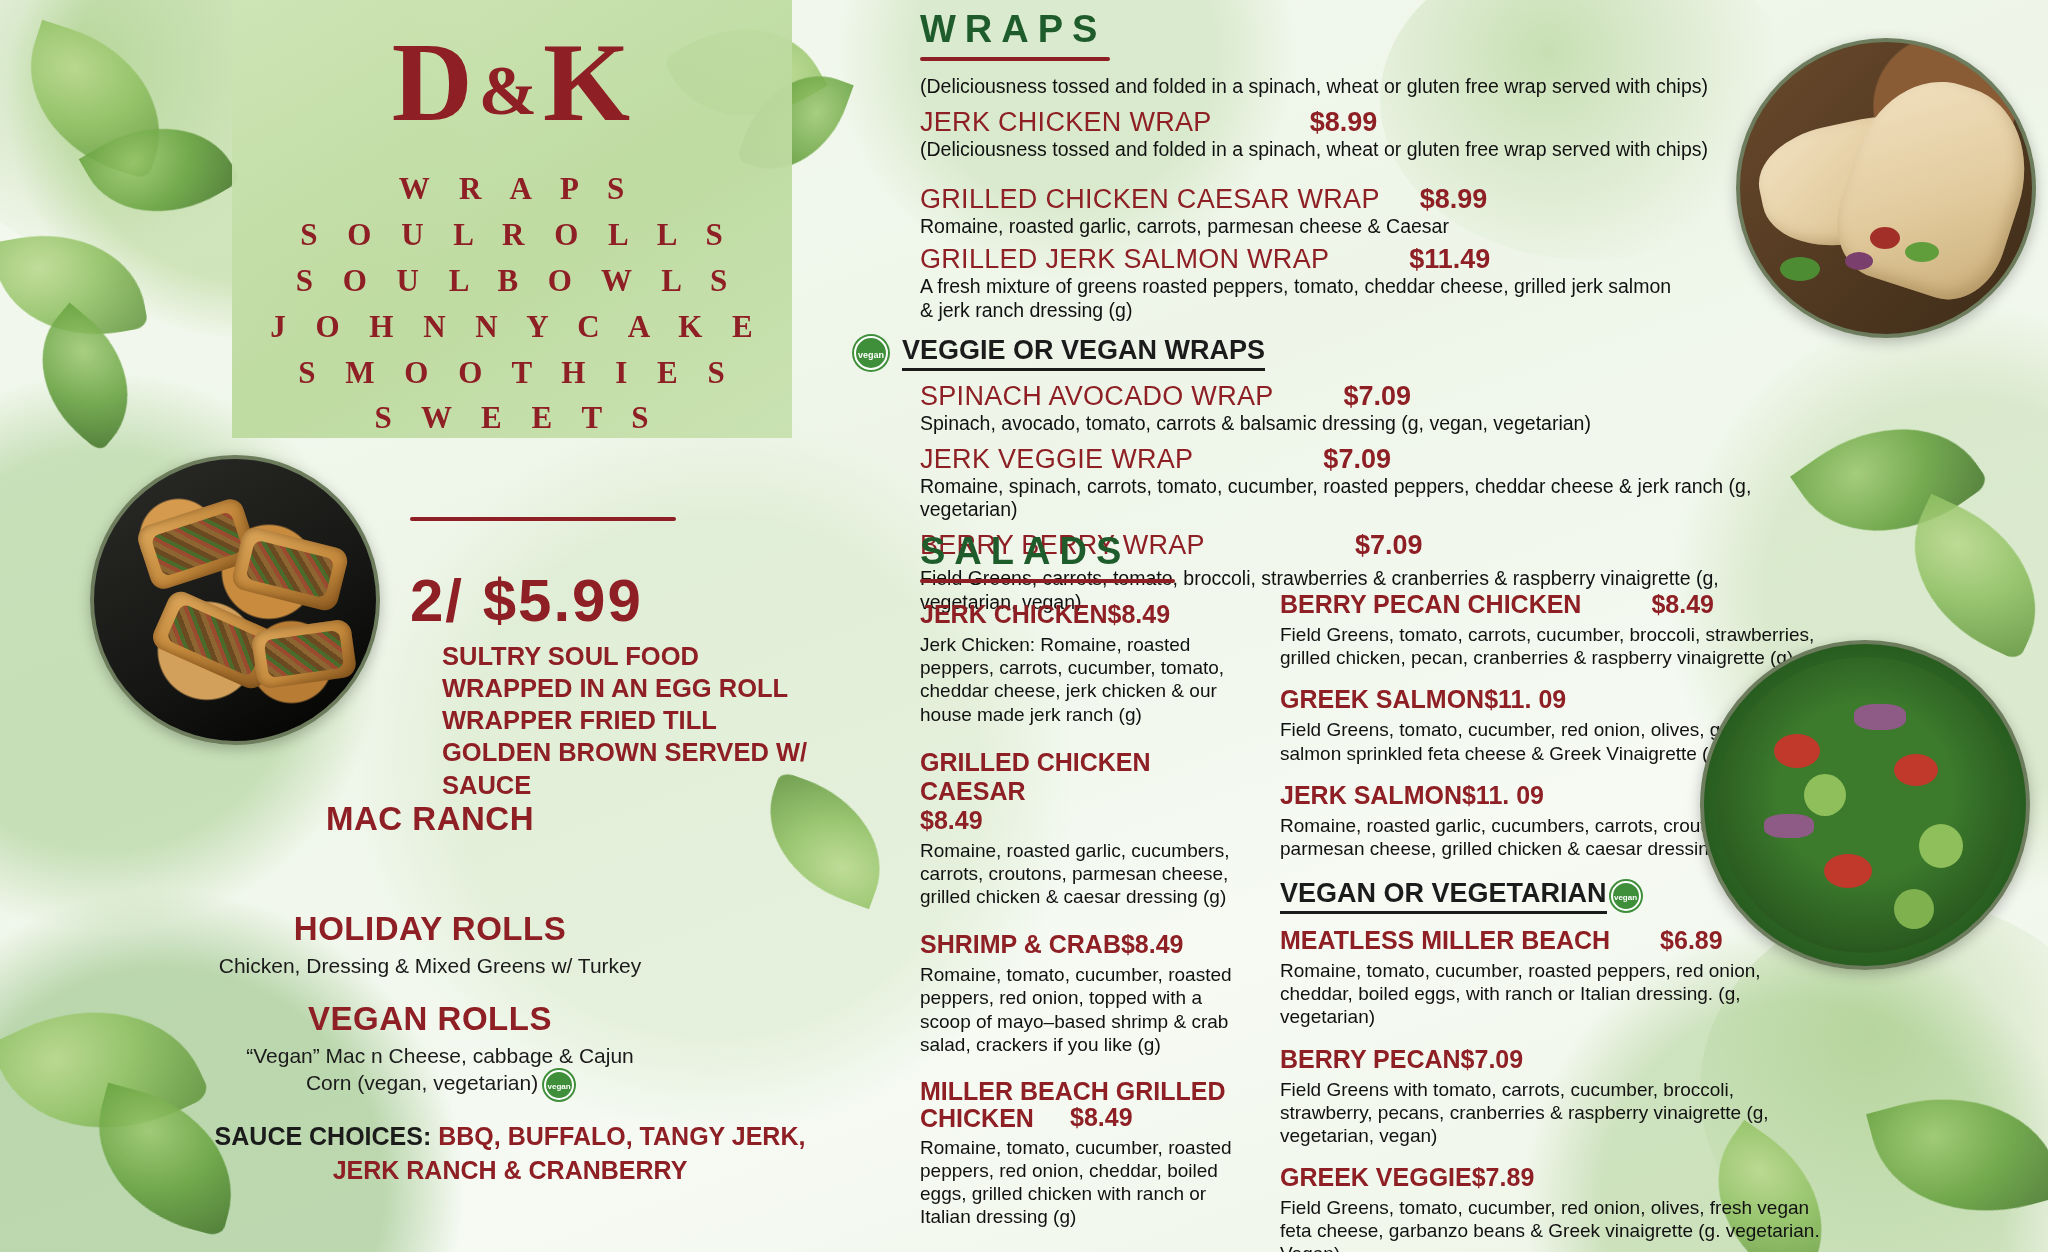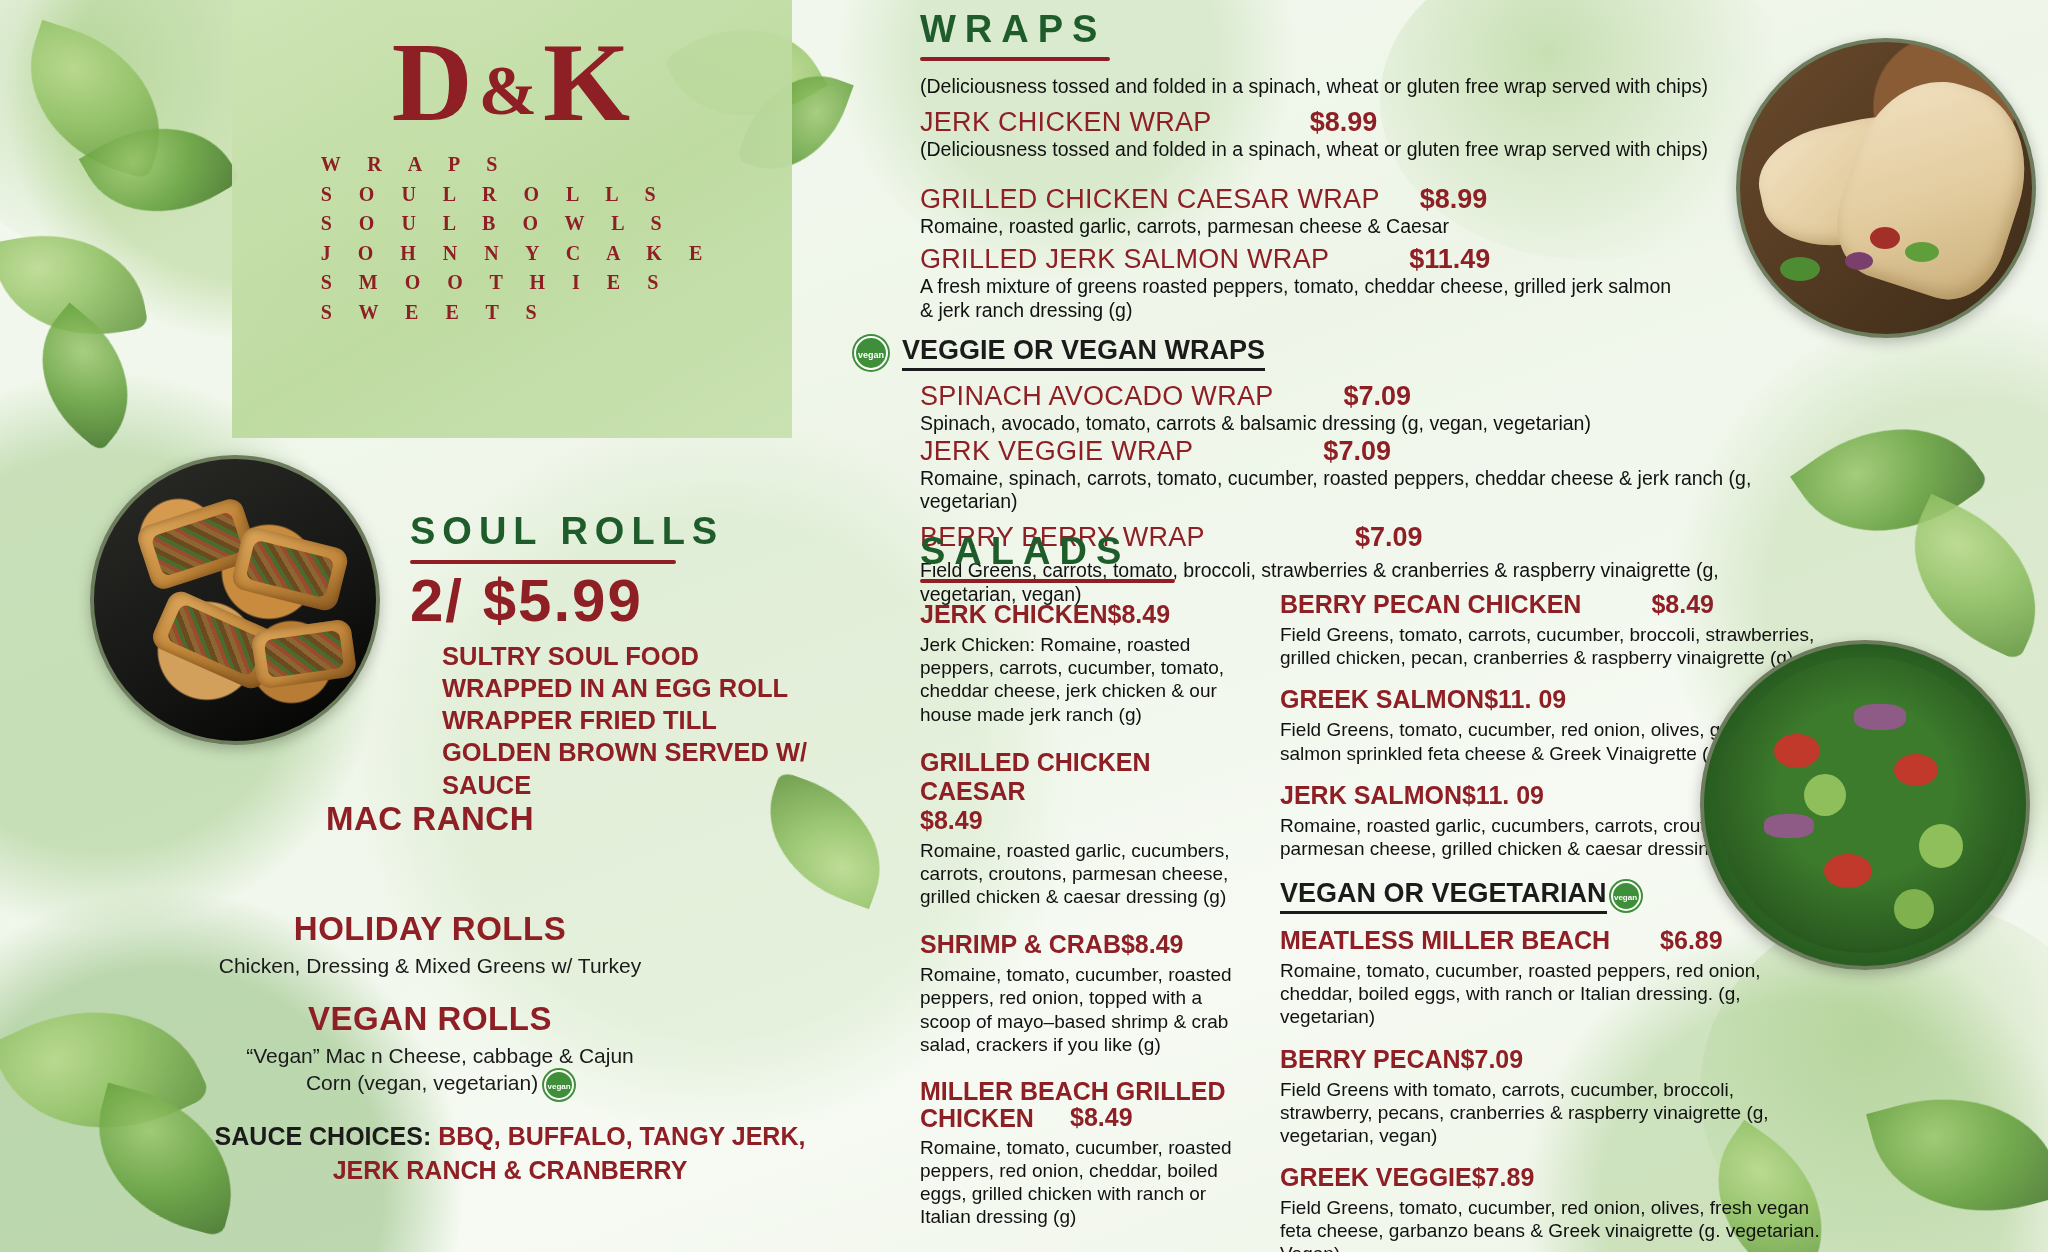--- a/index.html
+++ b/index.html
@@ -56,21 +56,22 @@
     font-weight: bold; color: #8e1f24; letter-spacing: 2px;
     font-size: 112px; line-height: 1; display:flex; align-items:baseline;
   }
   .logo-dk .amp { font-size: 70px; padding: 0 4px; position:relative; top:-6px;}
   .logo-salads {
     font-family: "Liberation Serif", serif; font-weight: bold;
     color: #2e5f34; font-size: 52px; letter-spacing: 16px; margin-top: 6px; margin-left:16px;
   }
   .logo-sub {
     font-family: "Liberation Serif", serif; font-weight: bold;
-    color: #8e1f24; font-size: 20px; letter-spacing: 11px; margin-top: 12px; margin-left: 10px; line-height: 1.48;
+    color: #8e1f24; font-size: 31px; letter-spacing: 11px; margin-top: 28px; margin-left: 10px; line-height: 1.48;
+    text-align: center;
   }
 
   .img-circle {
     position: absolute; border-radius: 50%; overflow: hidden;
     border: 4px solid #6c7c5c;
     box-shadow: 0 4px 14px rgba(0,0,0,.25);
   }
   
   .img-soulrolls {
     left: 90px; top: 455px; width: 290px; height: 290px;
@@ -225,21 +226,20 @@
         </div>
       <div class="roll" style="left:62px;top:150px;width:120px;height:62px;transform:rotate(24deg);">
           <div class="fill"></div>
         </div>
       <div class="roll" style="left:160px;top:166px;width:100px;height:58px;transform:rotate(-8deg);">
           <div class="fill"></div>
         </div>
     </div>
 
     <div class="soul-head">
-      <div class="t">SOUL ROLLS</div>
       <div class="rule"></div>
     </div>
     <div class="soul-price">2/ $5.99</div>
     <div class="soul-desc">SULTRY SOUL FOOD WRAPPED IN AN EGG ROLL WRAPPER FRIED TILL GOLDEN BROWN SERVED W/ SAUCE</div>
 
     <div class="roll-item" style="top:800px;">
       <div class="roll-name">MAC RANCH</div>
     </div>
 
     <div class="roll-item" style="top:910px;">
@@ -298,21 +298,21 @@
     </div>
 
     <div style="margin-top:10px;">
       <div class="item-row">
         <span class="item-name">SPINACH AVOCADO WRAP</span>
         <span class="item-price" style="margin-left:70px;margin-right:auto;">$7.09</span>
       </div>
       <div class="item-desc">Spinach, avocado, tomato, carrots &amp; balsamic dressing (g, vegan, vegetarian)</div>
     </div>
 
-    <div style="">
+    <div style="margin-top:8px;">
       <div class="item-row">
         <span class="item-name">JERK VEGGIE WRAP</span>
         <span class="item-price" style="margin-left:130px;margin-right:auto;">$7.09</span>
       </div>
       <div class="item-desc">Romaine, spinach, carrots, tomato, cucumber, roasted peppers, cheddar cheese &amp; jerk ranch (g, vegetarian)</div>
     </div>
 
     <div style="margin-top:8px;">
       <div class="item-row">
         <span class="item-name">BERRY BERRY WRAP</span>

